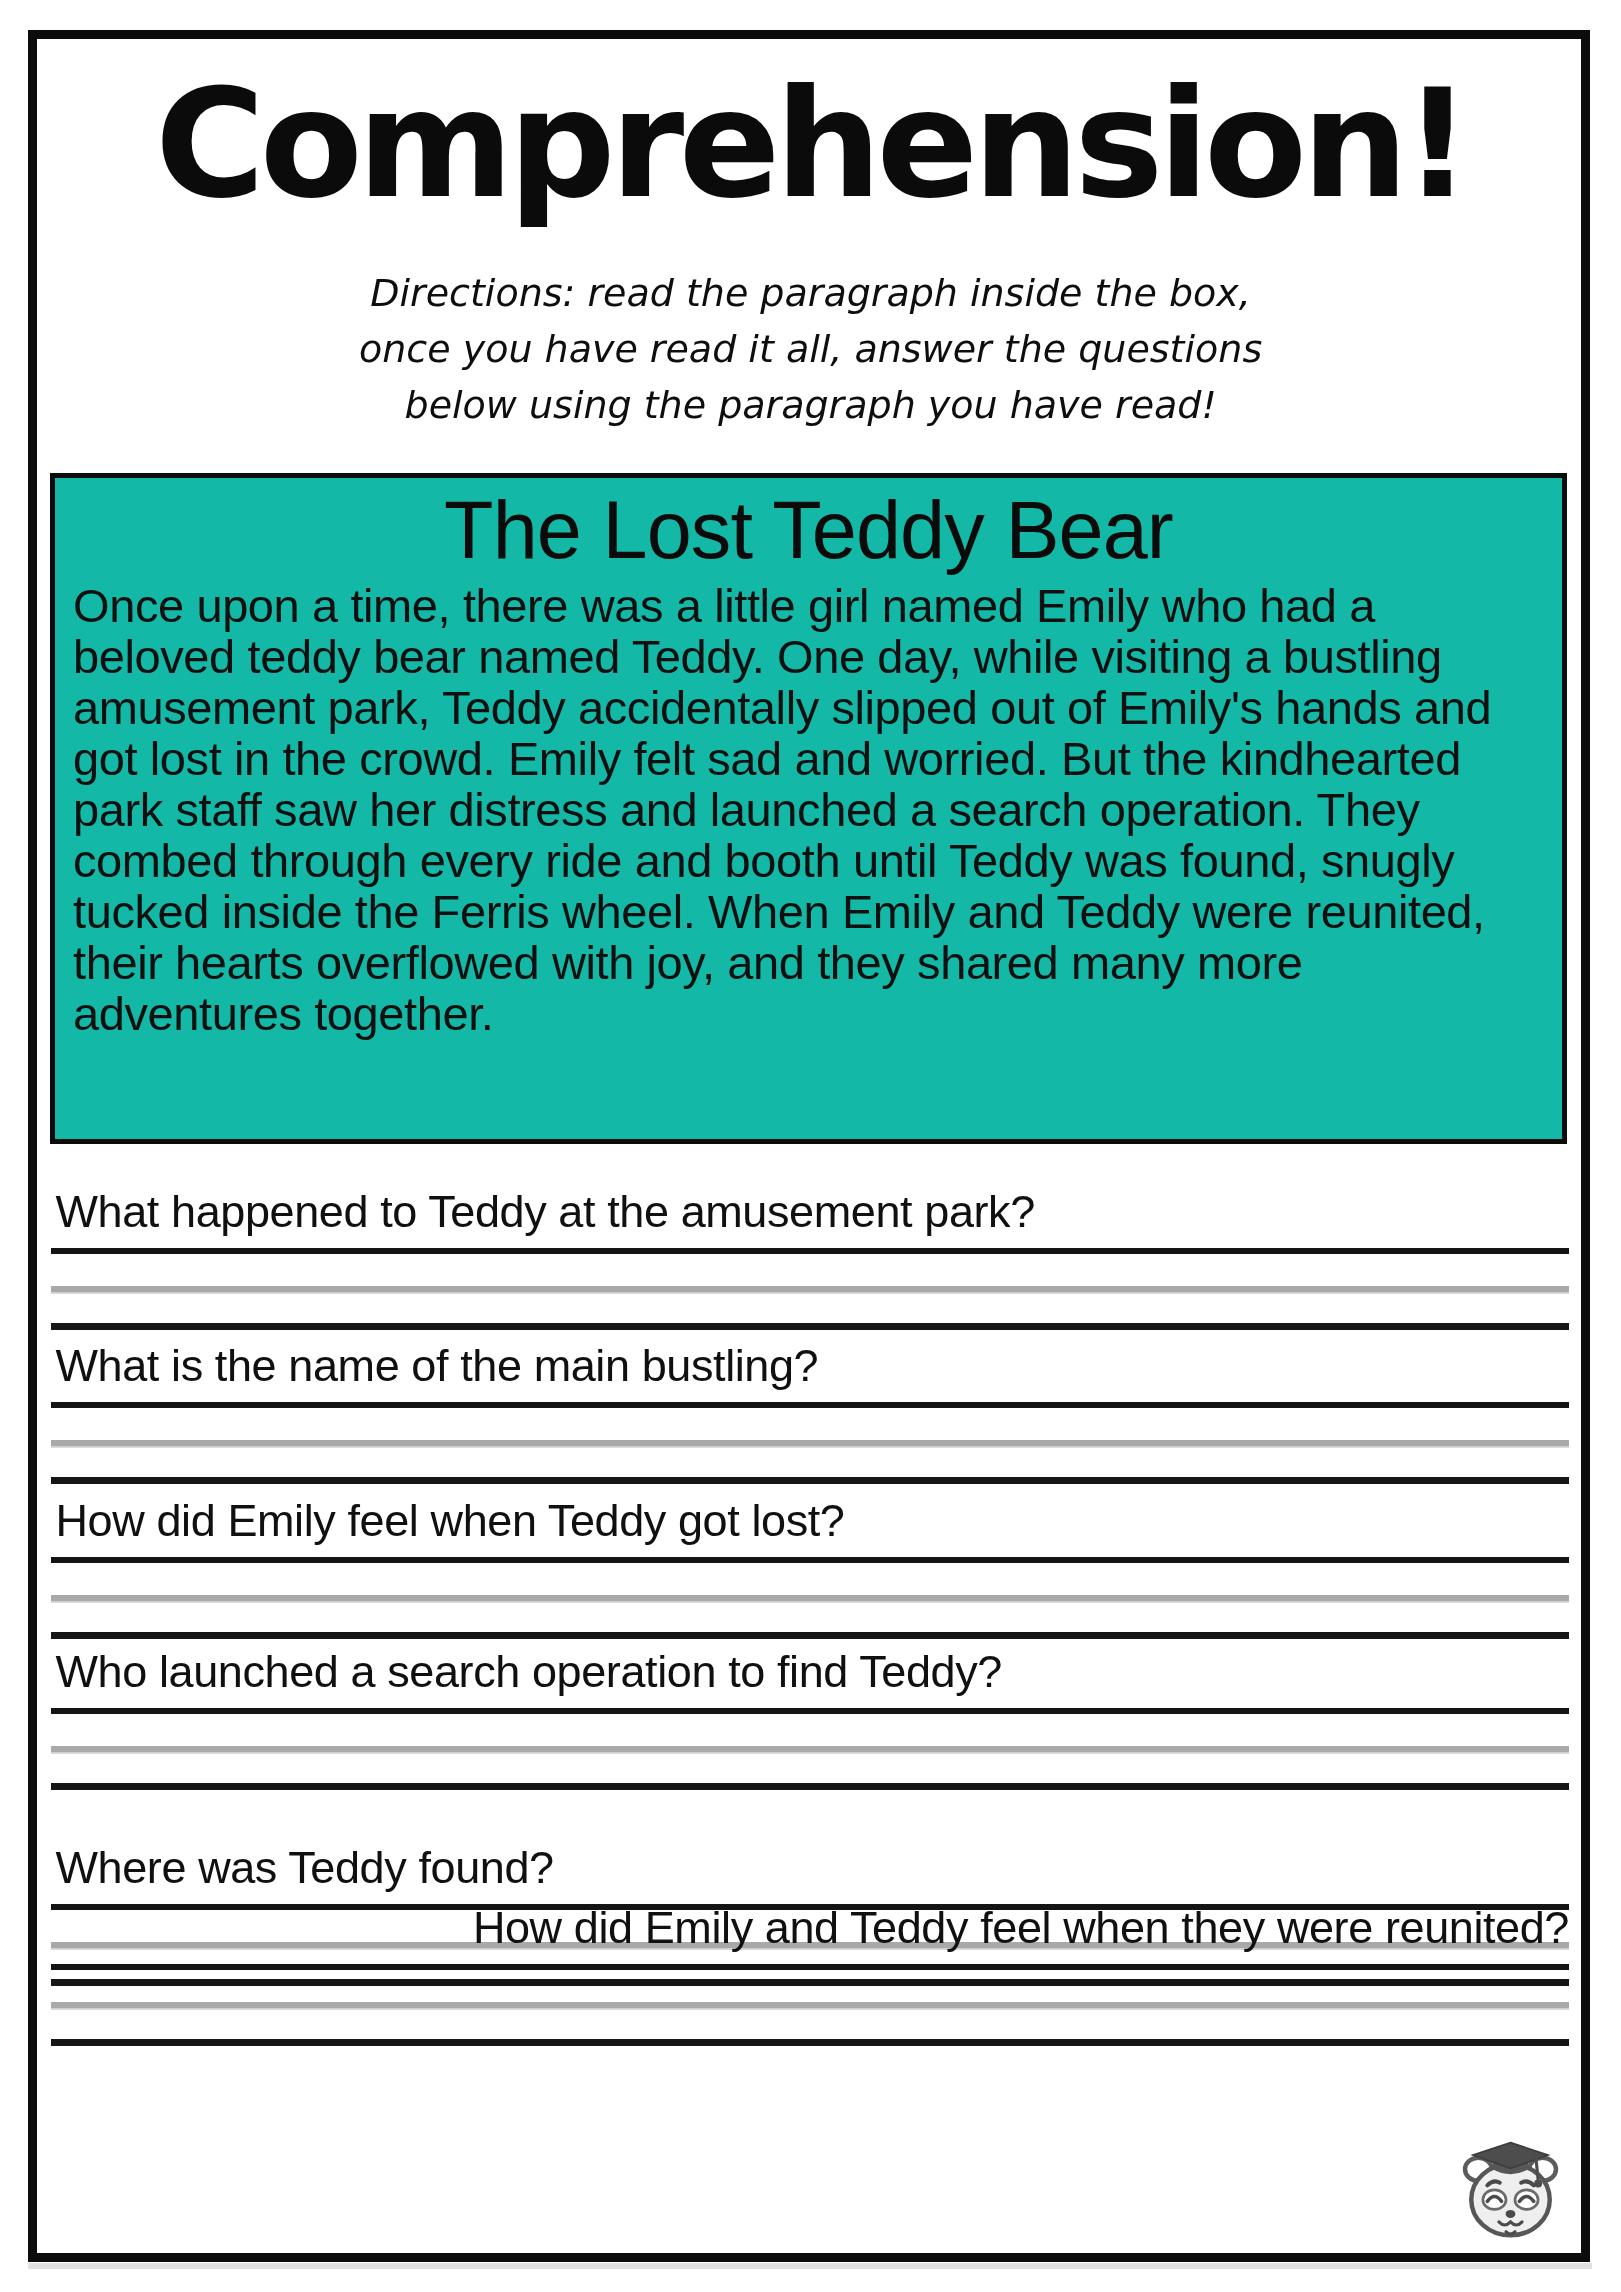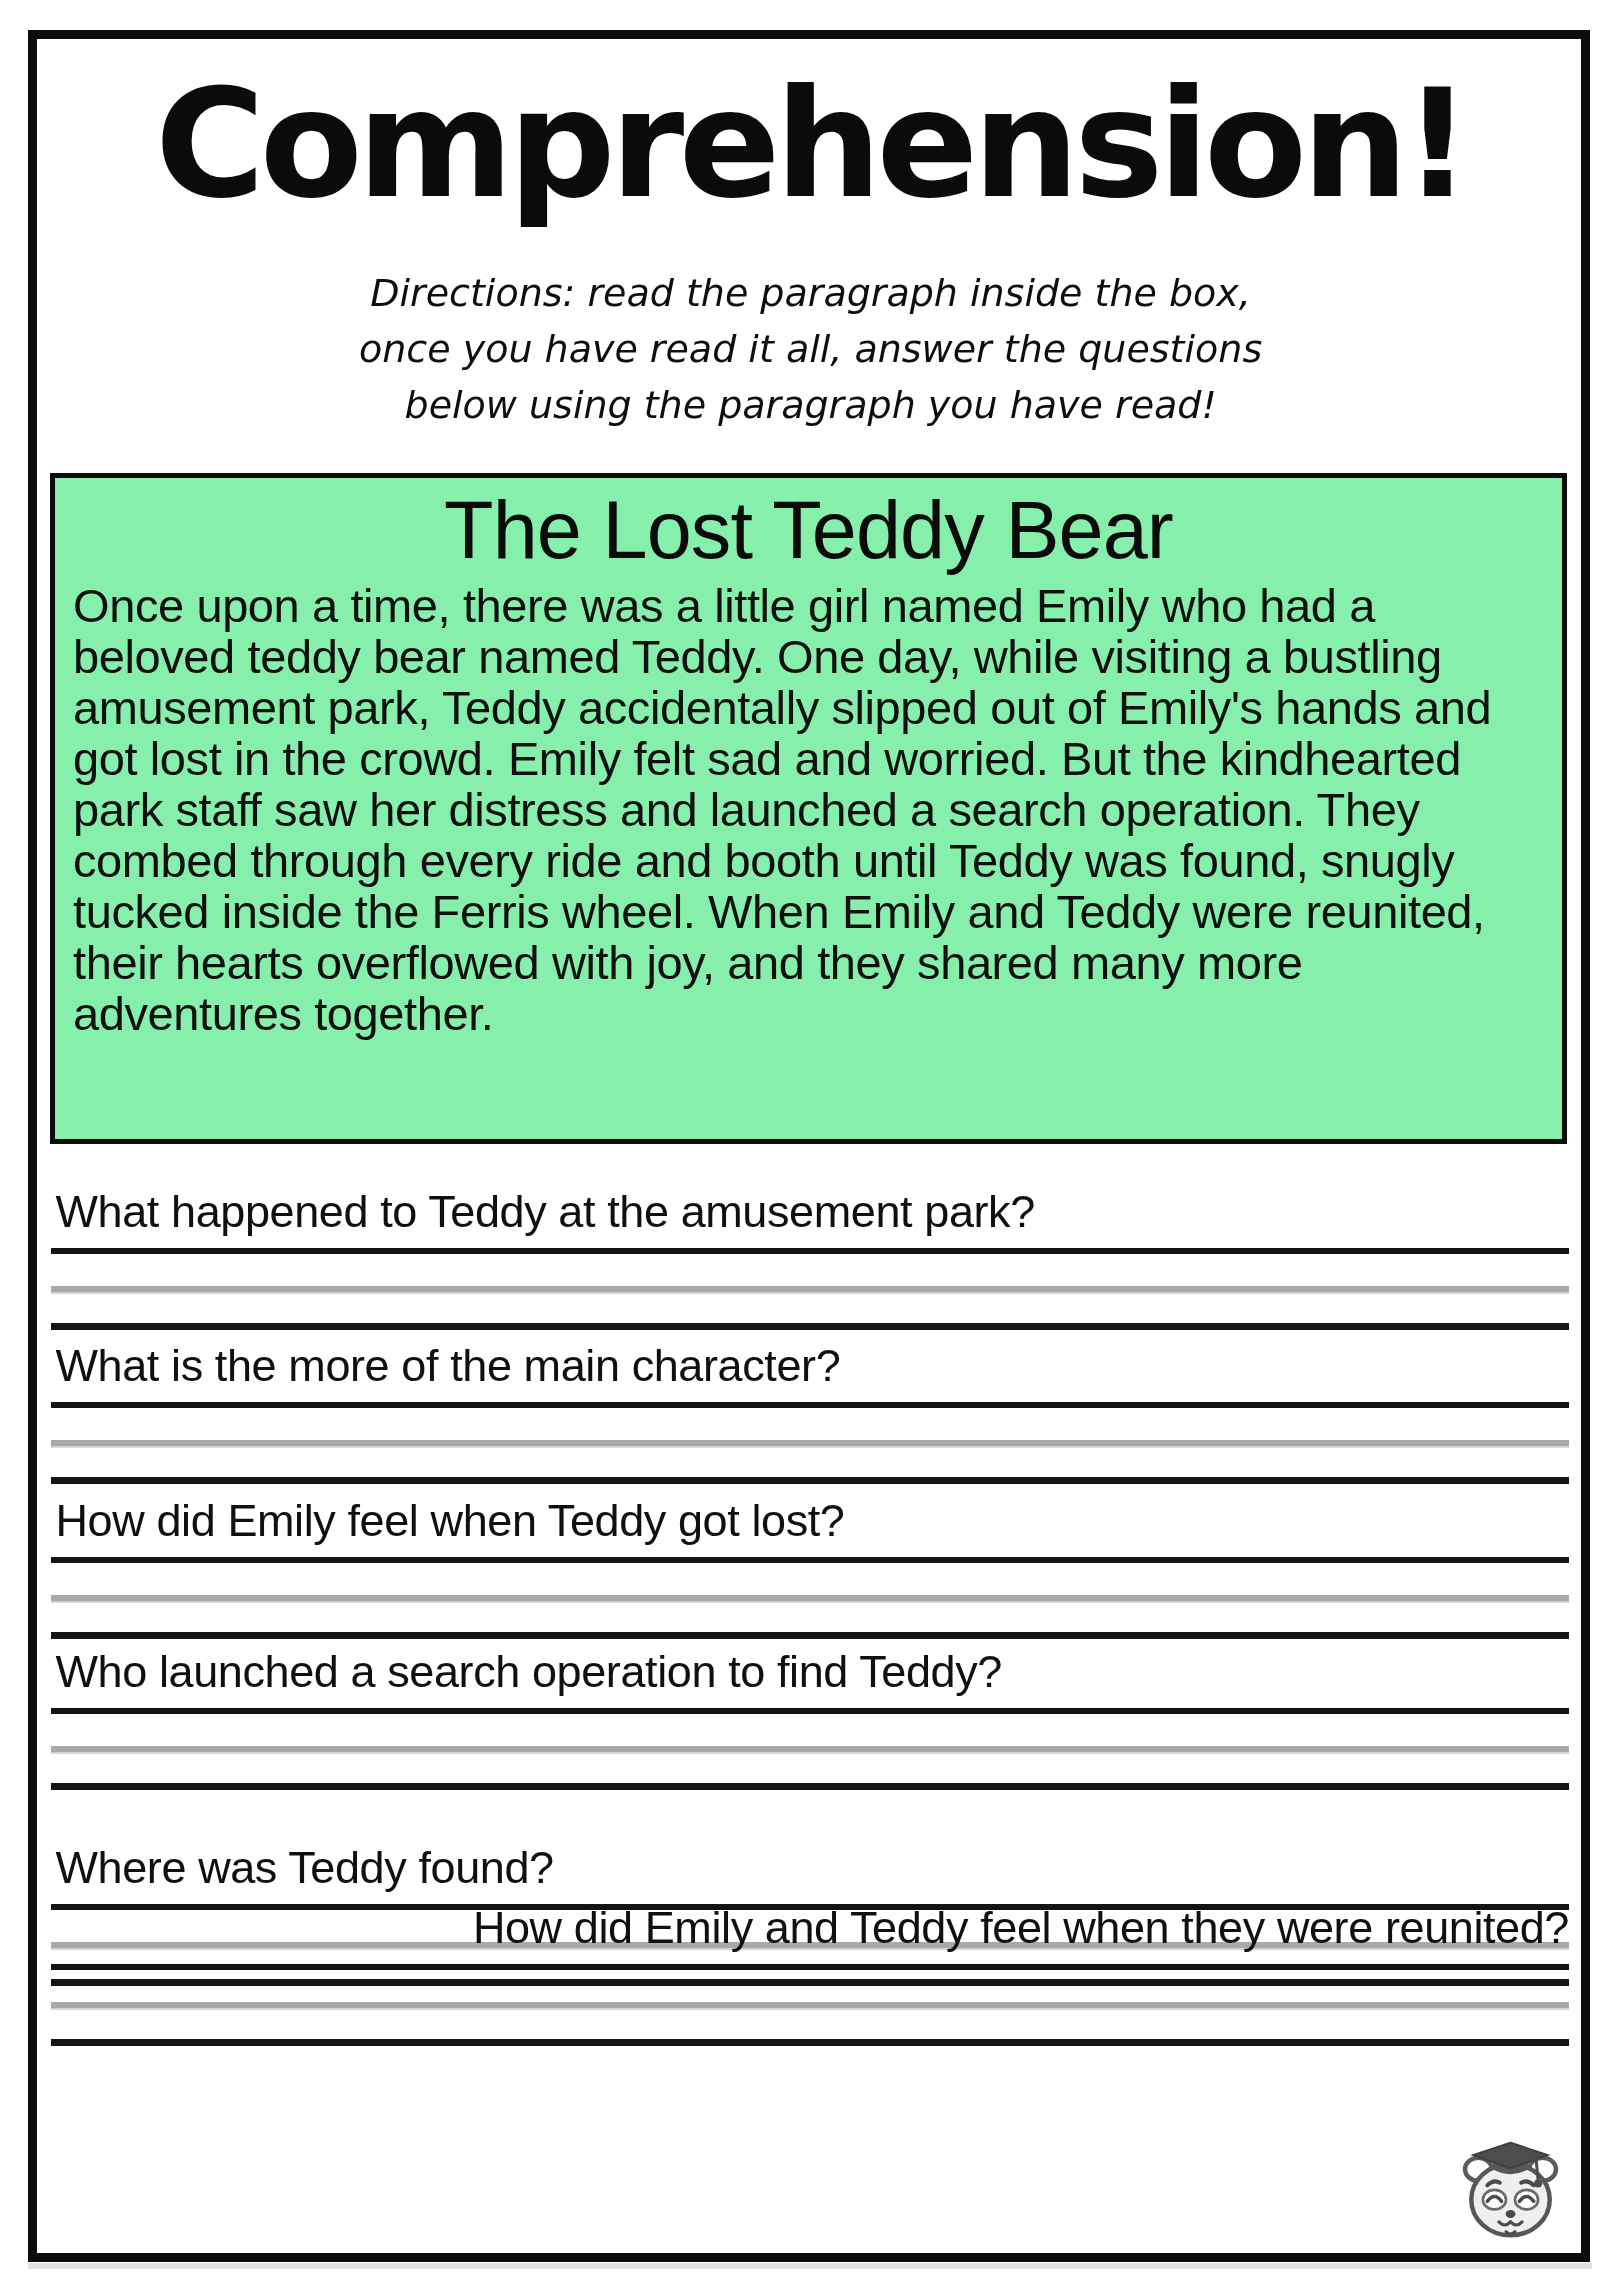--- a/index.html
+++ b/index.html
@@ -43,21 +43,21 @@
     line-height:56px;
     font-weight:normal;
     color:#0e0e0e;
     font-style:italic;
   }
   
   .story-box{
     position:absolute;left:50px;top:473px;
     width:1507px;height:661px;
     border:5.4px solid #0c0c0c;
-    background:#86efac;
+    background:#14b8a6;
   }
   .story-title{
     margin-top:7.2px;
     text-align:center;
     font-size:81px;
     line-height:91px;
     letter-spacing:-0.9px;
     color:#0b0b0b;
   }
   .story-text{
@@ -130,21 +130,21 @@
 <div class="q-row q-top1">
   <div class="q-line1">
     <span class="q-text">What happened to Teddy at the amusement park?</span>
   </div>
   <div class="ans-line ans-gray"></div>
   <div class="ans-line ans-black"></div>
 </div>
 
 <div class="q-row q-top2">
   <div class="q-line1">
-    <span class="q-text">What is the more of the main character?</span>
+    <span class="q-text">What is the name of the main bustling?</span>
   </div>
   <div class="ans-line ans-gray"></div>
   <div class="ans-line ans-black"></div>
 </div>
 
 <div class="q-row q-top3">
   <div class="q-line1">
     <span class="q-text">How did Emily feel when Teddy got lost?</span>
   </div>
   <div class="ans-line ans-gray"></div>

